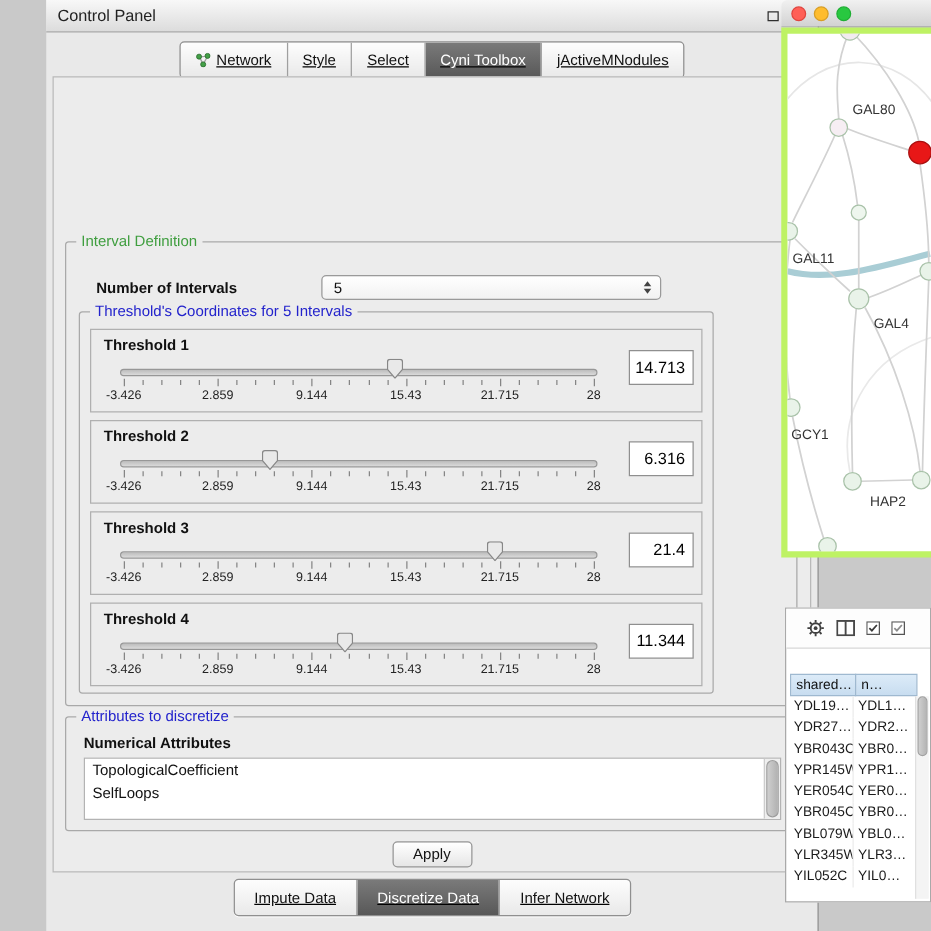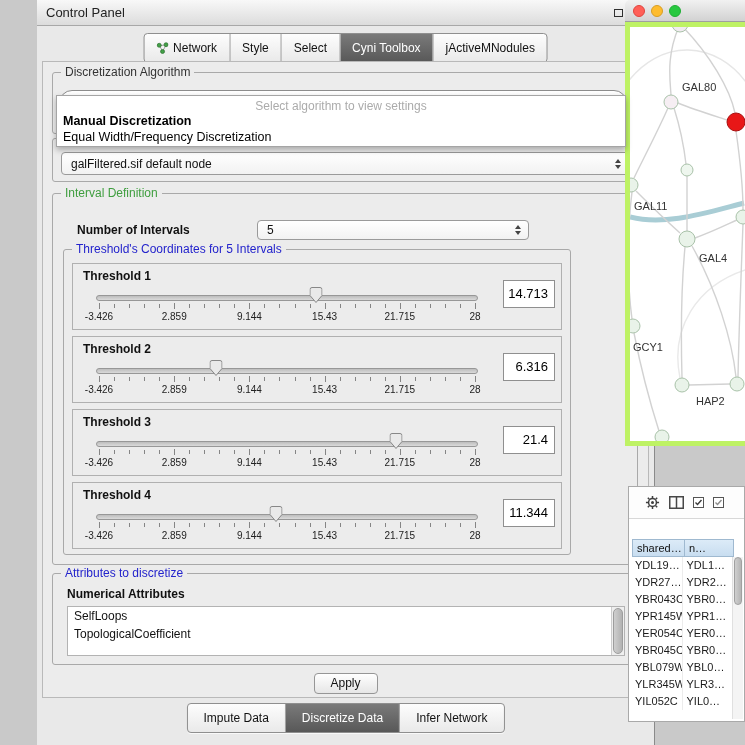--- a/index.html
+++ b/index.html
@@ -8,21 +8,21 @@
 
   
   .cp-window { position:absolute; left:0; top:0; width:618px; height:745px; background:#e9e9e9; border-right:1px solid #8a8a8a;margin-left:37px; }
   .cp-titlebar { position:absolute; left:0; top:0; right:0; height:26px; background:linear-gradient(#f8f8f8,#dcdcdc); border-bottom:1px solid #a8a8a8; display:flex; align-items:center; }
   .cp-title { font-size:13px; color:#222; padding-left:9px; }
   .win-btns { position:absolute; right:12px; top:0; height:26px; display:flex; align-items:center; gap:10px; }
   .float-ico { display:inline-block; width:9px; height:8px; border:1.5px solid #2f2f2f; background:transparent; }
   .close-ico { font-size:15px; font-weight:bold; color:#222; line-height:1; }
 
   
-  .seg { position:absolute; left:50%; transform:translateX(-50%); display:flex; height:30px; border:1px solid #8f8f8f; border-radius:4px; overflow:hidden; background:linear-gradient(#fdfdfd,#e9e9e9); box-shadow:0 1px 0 rgba(255,255,255,.7); }
+  .seg { position:absolute; left:50%; transform:translateX(-50%); display:flex; height:30px; border:1px solid #8f8f8f; border-radius:4px; overflow:hidden; background:linear-gradient(#fdfdfd,#e9e9e9); box-shadow:0 1px 0 rgba(255,255,255,.7);text-decoration:underline; }
   .seg .tab { display:flex; align-items:center; gap:5px; padding:0 12px; font-size:12px; color:#111; border-left:1px solid #9f9f9f; white-space:nowrap; }
   .seg .tab:first-child { border-left:none; }
   .seg .tab.selected { background:linear-gradient(#7a7a7a,#585858); color:#fff; }
   .top-tabs { top:33px; }
   .bottom-tabs { top:703px; }
   .bottom-tabs .tab { padding:0 16px; }
 
   .cp-content { position:absolute; left:5px; top:61px; width:607px; height:637px; background:#ececec; border:1px solid #b9b9b9; }
 
   
@@ -136,41 +136,21 @@
       <div class="tab selected">
         <span>Cyni Toolbox</span>
       </div>
       <div class="tab">
         <span>jActiveMNodules</span>
       </div>
     </nav>
 
     <div class="cp-content">
 
-      <div class="group g-alg">
-        <span class="group-title">Discretization Algorithm</span>
-        <div class="alg-combo"></div>
-
-        <div class="popup">
-          <div class="popup-prompt">Select algorithm to view settings</div>
-          <div class="popup-item bold">Manual Discretization</div>
-          <div class="popup-item">Equal Width/Frequency Discretization</div>
-        </div>
-      </div>
-
-      <div class="group g-tabledata">
-        <span class="group-title">Table Data</span>
-        <div class="mac-combo tabledata-combo">
-          <span class="val">galFiltered.sif default node</span>
-          <span class="arrows">
-              <span class="arr-up"></span>
-              <span class="arr-dn"></span>
-            </span>
-        </div>
-      </div>
+
 
       <div class="group g-interval">
         <span class="group-title green">Interval Definition</span>
         <span class="num-label">Number of Intervals</span>
         <div class="mac-combo num-combo">
           <span class="val">5</span>
           <span class="arrows">
               <span class="arr-up"></span>
               <span class="arr-dn"></span>
             </span>
@@ -353,22 +333,22 @@
   </div>
             </div>
         </div>
       </div>
 
       <div class="group g-attrs">
         <span class="group-title blue">Attributes to discretize</span>
         <span class="attrs-label">Numerical Attributes</span>
         <div class="attr-list">
 
-        <div class="list-item">SelfLoops</div>
-            <div class="list-item">TopologicalCoefficient</div>
+        <div class="list-item">TopologicalCoefficient</div>
+            <div class="list-item">SelfLoops</div>
             <div class="list-scroll">
               <div class="thumb"></div>
             </div>
           </div>
       </div>
 
       <button class="mac-btn">Apply</button>
     </div>
 
     <nav class="seg bottom-tabs">

